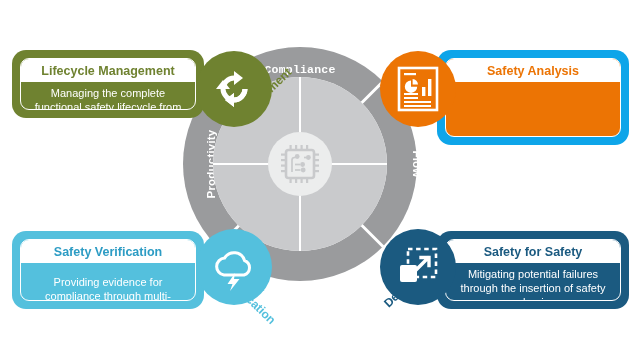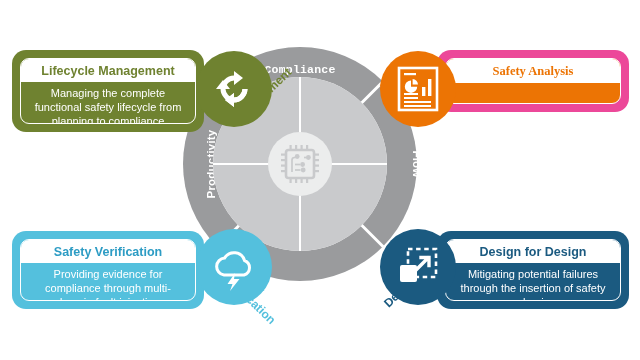--- a/index.html
+++ b/index.html
@@ -162,34 +162,34 @@
   }
   .panel-body {
     flex: 1;
     text-align: center;
     font-size: 11px;
     line-height: 1.28;
     padding: 4px 6px 5px 6px;
   }
 
   
-  .panel.lm { left: 12px; top: 50px; width: 192px; height: 82px; background: #6f8230; }
+  .panel.lm { left: 12px; top: 50px; width: 192px; height: 68px; background: #6f8230; }
   .panel.lm .panel-inner { background: #6f8230; border: 1.5px solid #ffffff; }
   .panel.lm .panel-title { color: #6f8230; }
   .panel.lm .panel-body  { color: #ffffff; }
 
   
-  .panel.sa { left: 437px; top: 50px; width: 192px; height: 62px; background: #ec4899; font-family: Liberation Serif, serif; }
+  .panel.sa { left: 437px; top: 50px; width: 192px; height: 95px; background: #0ea5e9; }
   .panel.sa .panel-inner { background: #ec7404; border: 1.5px solid #ffffff; }
   .panel.sa .panel-title { color: #ec7404; }
   .panel.sa .panel-body  { color: #ffffff; }
 
   
   .panel.sv { left: 12px; top: 231px; width: 192px; height: 78px; background: #54c0dd; }
-  .panel.sv .panel-inner { background: #54c0dd; border: 1.5px solid #ffffff; }
+  .panel.sv .panel-inner { background: #54c0dd; border: 1.5px solid #ffffff; gap: 8px; }
   .panel.sv .panel-title { color: #2d9cc4; }
   .panel.sv .panel-body  { color: #ffffff; }
 
   
   .panel.ds { left: 437px; top: 231px; width: 192px; height: 78px; background: #1b5a80; }
   .panel.ds .panel-inner { background: #1b5a80; border: 1.5px solid #ffffff; }
   .panel.ds .panel-title { color: #1b5a80; }
   .panel.ds .panel-body  { color: #ffffff; }
 
   
@@ -294,21 +294,21 @@
 
   <div class="panel sv">
     <div class="panel-inner">
       <div class="panel-title">Safety Verification</div>
       <div class="panel-body">Providing evidence for compliance through multi-domain fault injection</div>
     </div>
   </div>
 
   <div class="panel ds">
     <div class="panel-inner">
-      <div class="panel-title">Design for Design</div>
+      <div class="panel-title">Safety for Safety</div>
       <div class="panel-body">Mitigating potential failures through the insertion of safety mechanisms</div>
     </div>
   </div>
 
   <div class="badge lm">
     <svg width="48" height="48" viewBox="0 0 48 48">
       <g fill="#ffffff">
         <path d="M24 6 L33 13 L24 20 L24 15.5 A9 9 0 0 0 15.5 24 L10.5 24 A14 14 0 0 1 24 10.5 Z"></path>
         <path d="M42 24 L35 33 L28 24 L32.5 24 A9 9 0 0 0 24 15.5 L24 10.5 A14 14 0 0 1 37.5 24 Z" transform="rotate(90 24 24)"></path>
         <path d="M24 42 L15 35 L24 28 L24 32.5 A9 9 0 0 0 32.5 24 L37.5 24 A14 14 0 0 1 24 37.5 Z"></path>

